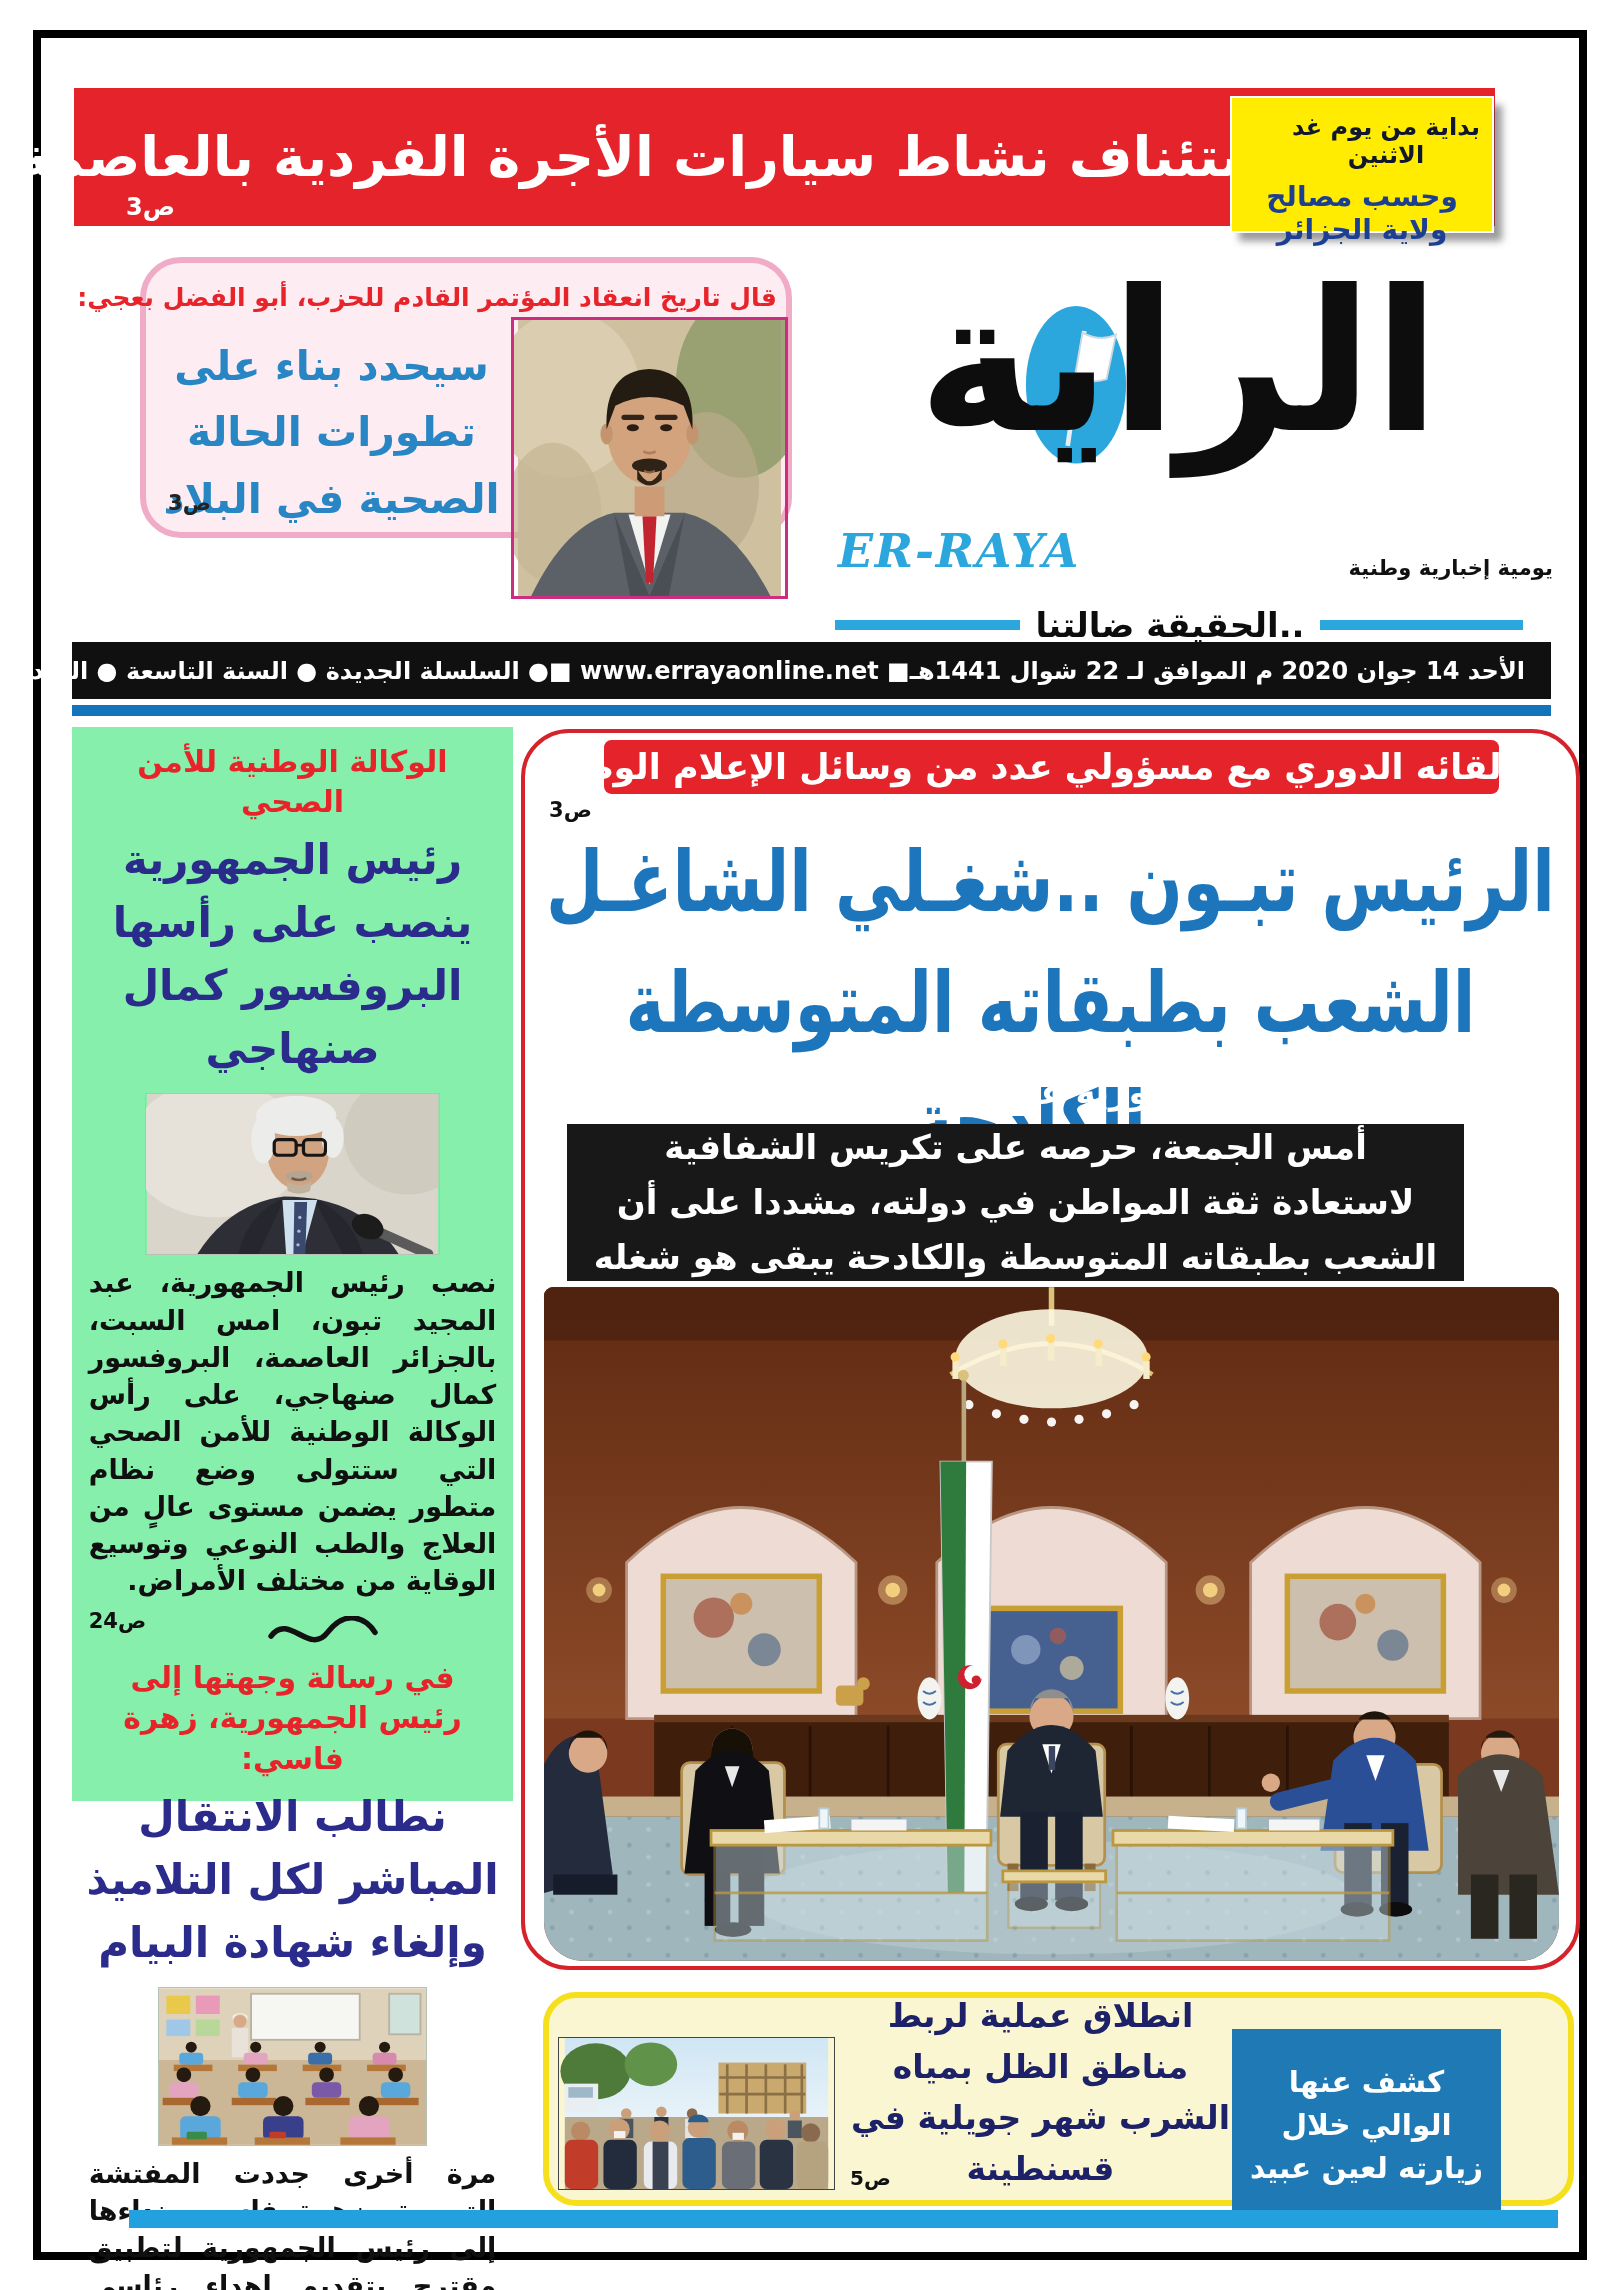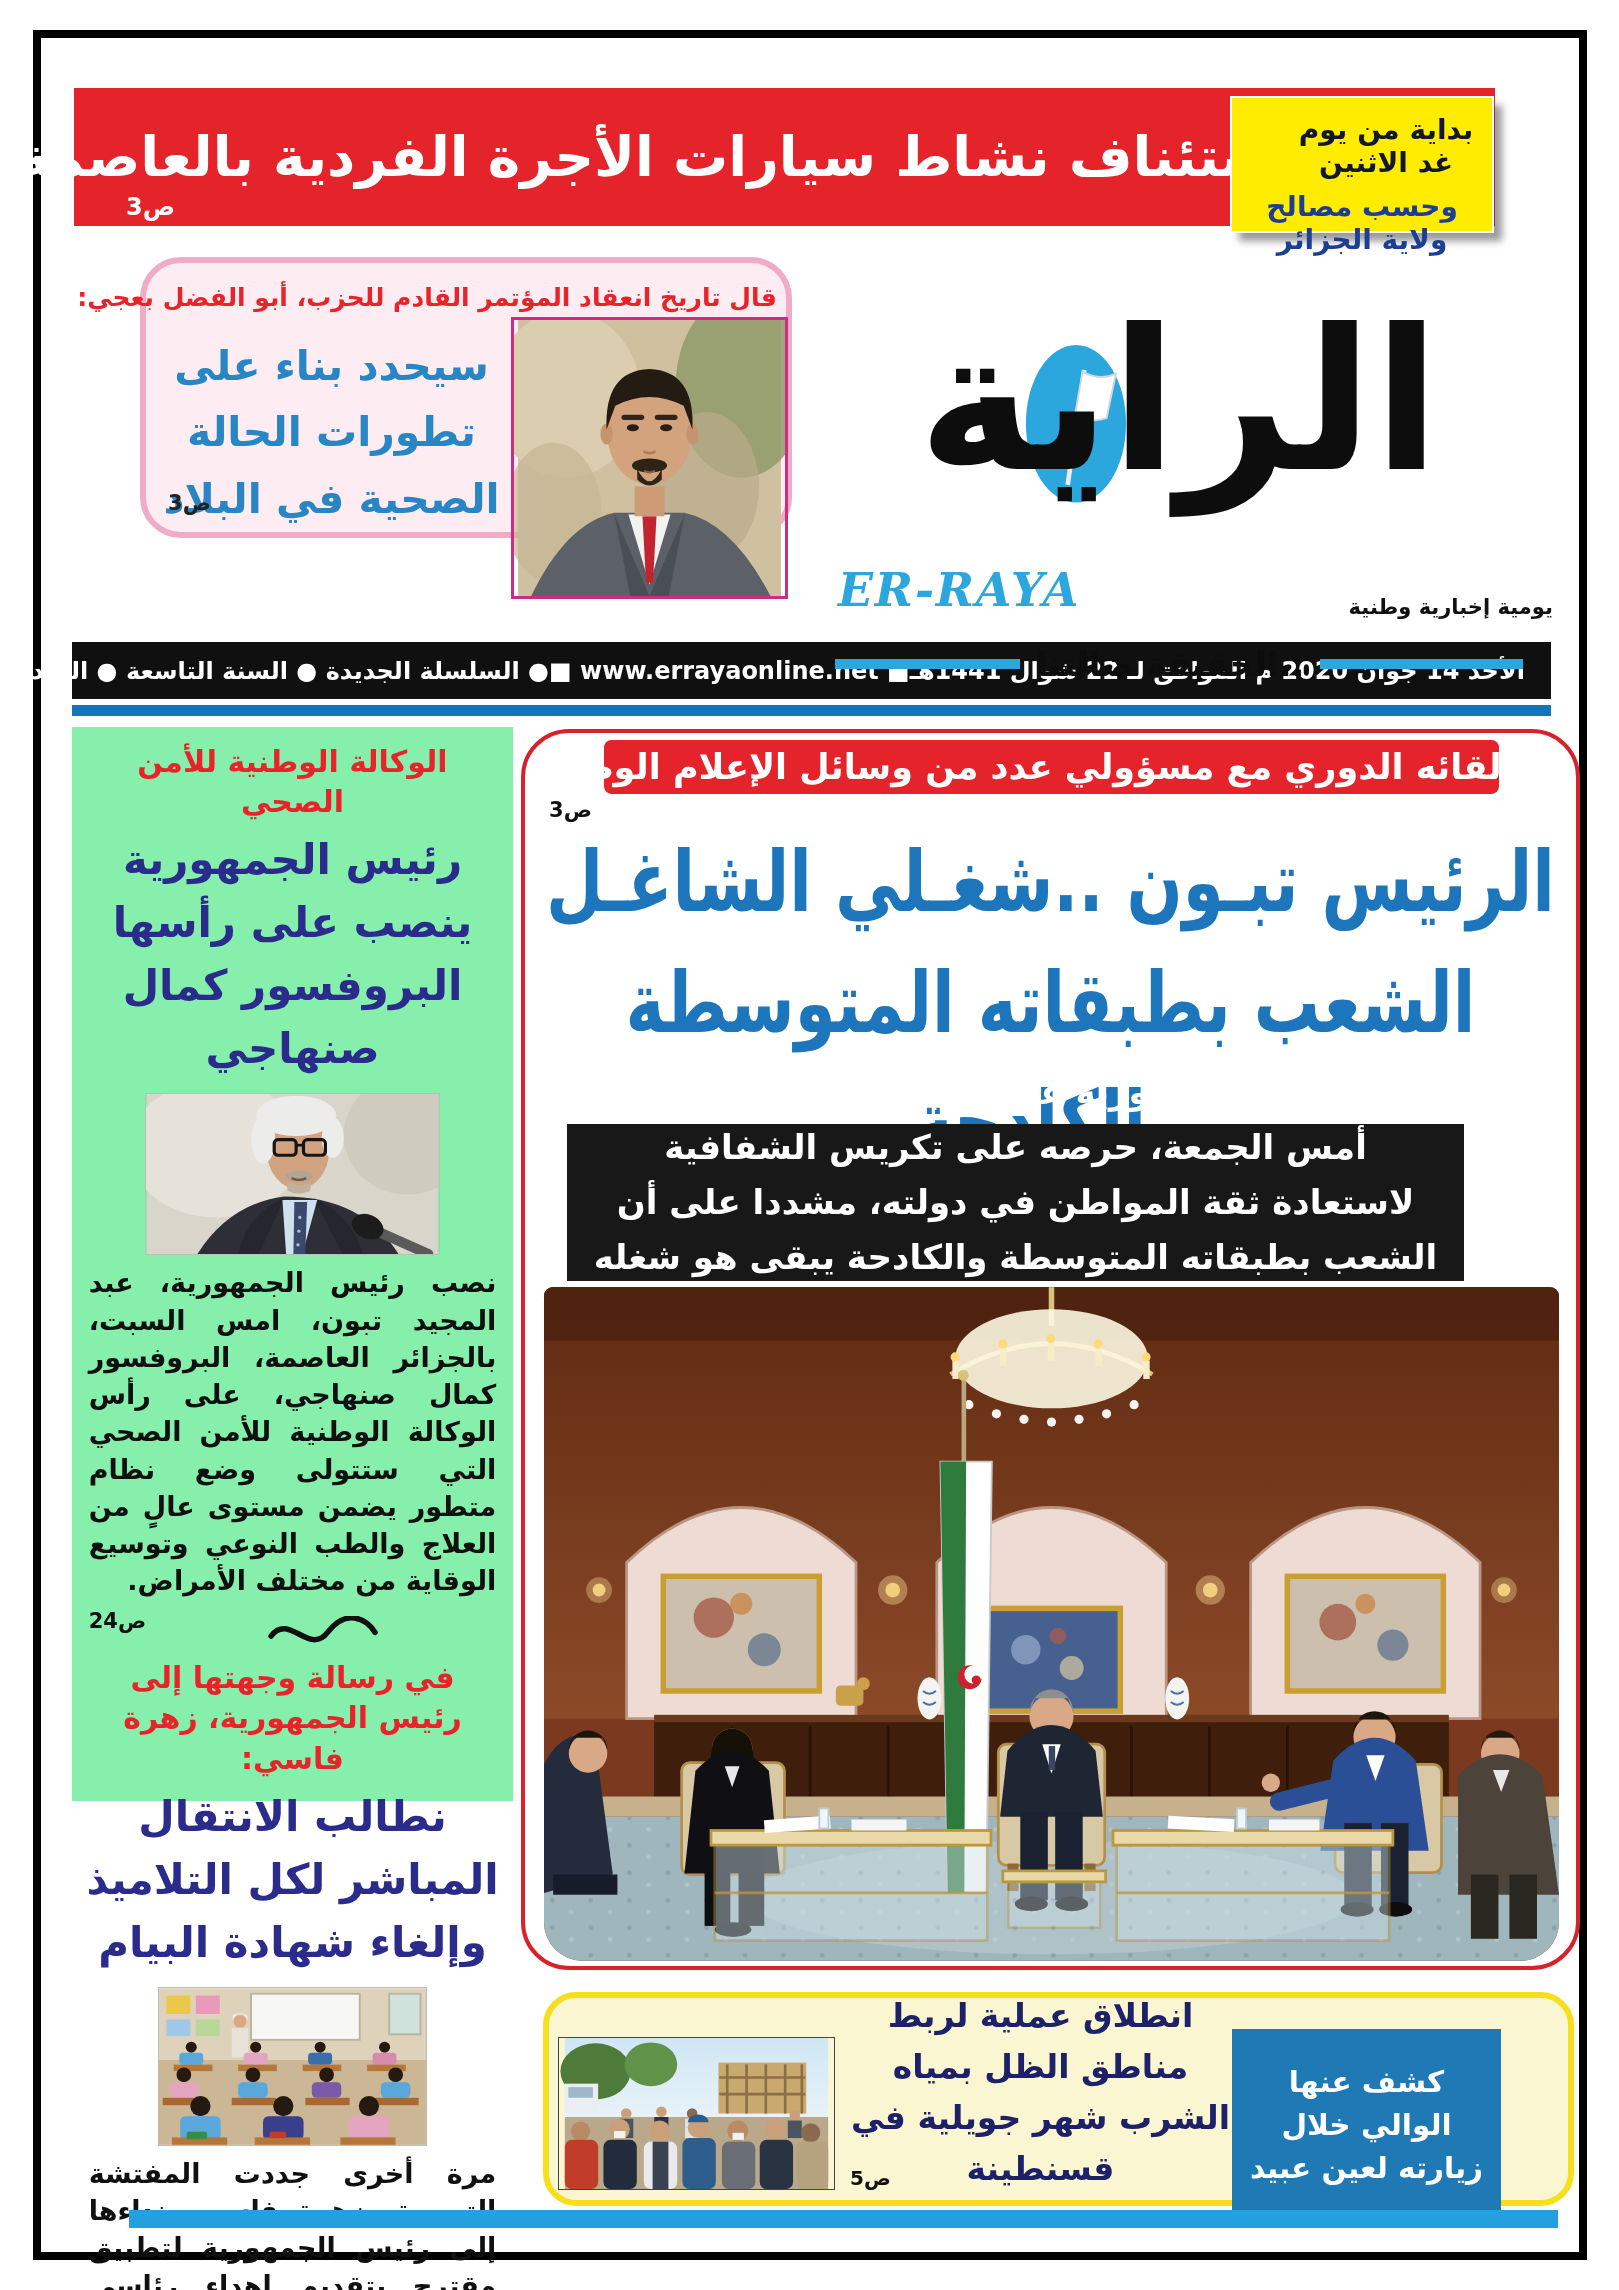--- a/index.html
+++ b/index.html
@@ -10,36 +10,36 @@
 
   
   .banner { position:absolute; left:74px; top:88px; width:1421px; height:138px; background:#e4232b; }
   .banner-headline { position:absolute; left:18.5px; right:277px; top:0; height:100%;
     display:flex; align-items:center; justify-content:center;
     color:#fff; font-size:55px; white-space:nowrap; direction:rtl; }
   .banner-ref { position:absolute; left:52px; bottom:5.5px; color:#fff; font-size:24px; direction:rtl; }
   .corner-box { position:absolute; left:1230px; top:96px; width:264px; height:137px;
     background:#ffec00; border:2.8px solid #fff; box-shadow:9.2px 9.2px 7.4px rgba(70,70,70,.55);
     text-align:center; padding-top:14.8px; direction:rtl; }
-  .corner-line1 { font-size:28px; color:#10172e;margin-left:48px; }
+  .corner-line1 { font-size:24px; color:#10172e;margin-left:48px; }
   .corner-line2 { font-size:28px; color:#1c3f92; margin-top:11px; }
 
   
   .party-box { position:absolute; left:140px; top:257px; width:652px; height:281px;
     border:6.5px solid #f0abc6; border-radius:41px; background:#fdedf3; }
   .party-kicker { position:absolute; top:20px; left:9.2px; right:9.2px; text-align:center;
     color:#e8232a; font-size:25px; white-space:nowrap; direction:rtl; }
   .party-photo { position:absolute; left:365px; top:54px; width:277px; height:282px;
     border:3.7px solid #cb2e80; overflow:hidden; }
   .party-headline { position:absolute; left:13px; top:70px; width:345px; text-align:center;
     color:#2886c4; font-size:41px; line-height:1.62; direction:rtl; }
   .party-ref { position:absolute; left:22px; bottom:16.6px; font-size:21px; color:#222; direction:rtl; }
 
   
-  .masthead { position:absolute; left:796px; top:251px; width:766px; height:388px;margin-top:39px; }
+  .masthead { position:absolute; left:796px; top:251px; width:766px; height:388px; }
   .flag-badge { position:absolute; left:229px; top:54px; width:102px; height:159px; z-index:0; }
   .logo-arabic { position:absolute; left:0; right:0; top:9.2px; z-index:1; text-align:center;
     font-size:196px; line-height:1.05; color:#0d0d0d; direction:rtl; }
   .logo-latin { position:absolute; left:42px; top:273px; z-index:2;
     font-family:"DejaVu Serif", serif; font-style:italic; font-size:46px; color:#2ba7de; letter-spacing:1.8px; }
   .masthead-subtitle { position:absolute; right:9.2px; top:305px; z-index:2; font-size:21px; color:#111; direction:rtl; }
   .motto-row { position:absolute; left:0; right:0; top:354px; z-index:2;
     display:flex; align-items:center; justify-content:center; gap:16px; }
   .motto-bar { height:10px; background:#2ba7de; }
   .motto-text { font-size:34px; color:#0d0d0d; direction:rtl; white-space:nowrap; }

